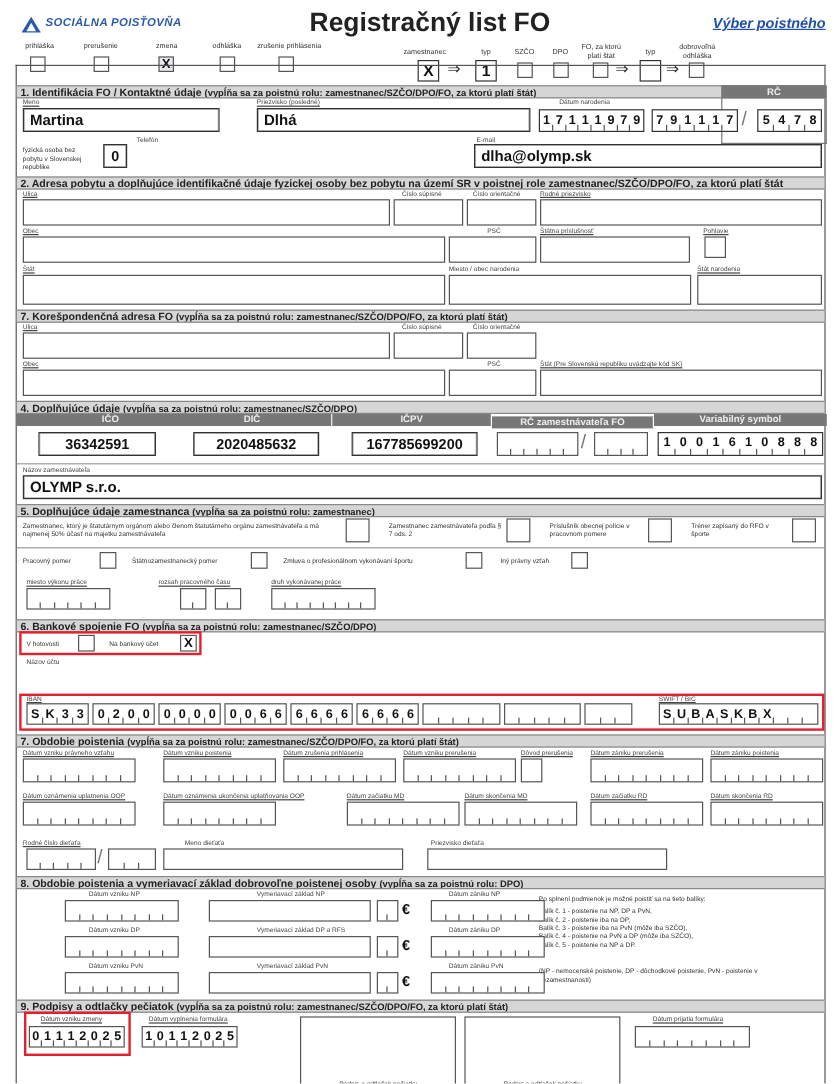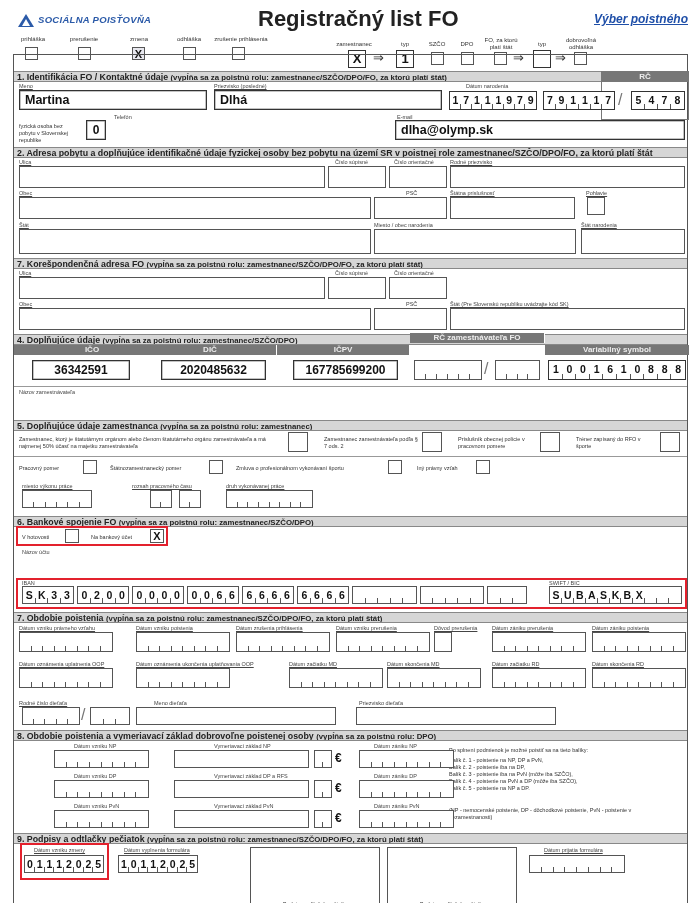--- a/index.html
+++ b/index.html
@@ -72,21 +72,21 @@
 <div class="abs toplbl" style="left:560px;top:37px;width:42px">dobrovoľná odhláška</div>
 <div class="abs cb" style="left:574px;top:52px"></div>
 
 <div class="abs form">
 
   <div class="sec" style="top:16px"><span>1. Identifikácia FO / Kontaktné údaje</span> <span class="sub">(vypĺňa sa za poistnú rolu: zamestnanec/SZČO/DPO/FO, za ktorú platí štát)</span></div>
   <div class="abs" style="left:587px;top:16px;width:88px;height:11px;background:#777;color:#eee;font-size:8px;font-weight:bold;text-align:center;line-height:11px">RČ</div>
   <div class="abs" style="left:587px;top:27px;width:88px;height:38px;border:1px solid #777;border-top:none"></div>
 
   <div class="lbl" style="left:5px;top:28px">Meno</div>
-  <div class="box thick val" style="left:5px;top:35px;width:188px;height:20px;line-height:18px">Martina</div>
+  <div class="box thick val" style="left:5px;top:35px;width:164px;height:20px;line-height:18px">Martina</div>
   <div class="lbl" style="left:200px;top:28px">Priezvisko (posledné)</div>
   <div class="box thick val" style="left:200px;top:35px;width:228px;height:20px;line-height:18px">Dlhá</div>
   <div class="lbl nu" style="left:452px;top:28px">Dátum narodenia</div>
   <div class="comb" id="dn" style="left:435px;top:36px;width:88px;height:19px;border:1.5px solid #333">
       <div class="cell">1</div>
       <div class="cell">7</div>
       <div class="cell">1</div>
       <div class="cell">1</div>
       <div class="cell">1</div>
       <div class="cell">9</div>
@@ -152,21 +152,21 @@
   <div class="box" style="left:5px;top:253px;width:352px;height:22px"></div>
   <div class="lbl nu" style="left:392px;top:246px">PSČ</div>
   <div class="box" style="left:360px;top:253px;width:73px;height:22px"></div>
   <div class="lbl" style="left:436px;top:246px">Štát (Pre Slovenskú republiku uvádzajte kód SK)</div>
   <div class="box" style="left:436px;top:253px;width:235px;height:22px"></div>
 
   <div class="sec" style="top:279px"><span>4. Doplňujúce údaje</span> <span class="sub">(vypĺňa sa za poistnú rolu: zamestnanec/SZČO/DPO)</span></div>
   <div class="hdrcell" style="left:0;top:290px;width:157px">IČO</div>
   <div class="hdrcell" style="left:130px;top:290px;width:133px">DIČ</div>
   <div class="hdrcell" style="left:263px;top:290px;width:133px">IČPV</div>
-  <div class="hdrcell" style="left:396px;top:278px;width:135px">RČ zamestnávateľa FO</div>
+  <div class="hdrcell" style="left:396px;top:292px;width:135px">RČ zamestnávateľa FO</div>
   <div class="hdrcell" style="left:531px;top:290px;width:144px;border-right:none">Variabilný symbol</div>
   <div class="box thick" style="left:18px;top:305px;width:98px;height:20px;font-size:12px;font-weight:bold;text-align:center;line-height:18px">36342591</div>
   <div class="box thick" style="left:147px;top:305px;width:105px;height:20px;font-size:12px;font-weight:bold;text-align:center;line-height:18px">2020485632</div>
   <div class="box thick" style="left:279px;top:305px;width:105px;height:20px;font-size:12px;font-weight:bold;text-align:center;line-height:18px">167785699200</div>
   <div class="comb" id="rcz1" style="left:400px;top:305px;width:68px;height:20px">
       <div class="cell"></div>
       <div class="cell"></div>
       <div class="cell"></div>
       <div class="cell"></div>
       <div class="cell"></div>
@@ -186,20 +186,21 @@
       <div class="cell">1</div>
       <div class="cell">6</div>
       <div class="cell">1</div>
       <div class="cell">0</div>
       <div class="cell">8</div>
       <div class="cell">8</div>
       <div class="cell">8</div>
     </div>
   <div class="sep" style="top:331px"></div>
   <div class="lbl nu" style="left:5px;top:334px">Názov zamestnávateľa</div>
+  <div class="box thick val" style="left:5px;top:341px;width:666px;height:20px;line-height:18px">OLYMP s.r.o.</div>
 
   <div class="sec" style="top:365px"><span>5. Doplňujúce údaje zamestnanca</span> <span class="sub">(vypĺňa sa za poistnú rolu: zamestnanec)</span></div>
   <div class="small abs" style="left:5px;top:381px;width:265px">Zamestnanec, ktorý je štatutárnym orgánom alebo členom štatutárneho orgánu zamestnávateľa a má najmenej 50% účasť na majetku zamestnávateľa</div>
   <div class="box" style="left:274px;top:377px;width:20px;height:20px"></div>
   <div class="small abs" style="left:310px;top:381px;width:95px">Zamestnanec zamestnávateľa podľa § 7 ods. 2</div>
   <div class="box" style="left:408px;top:377px;width:20px;height:20px"></div>
   <div class="small abs" style="left:444px;top:381px;width:80px">Príslušník obecnej polície v pracovnom pomere</div>
   <div class="box" style="left:526px;top:377px;width:20px;height:20px"></div>
   <div class="small abs" style="left:562px;top:381px;width:80px">Tréner zapísaný do RFO v športe</div>
   <div class="box" style="left:646px;top:377px;width:20px;height:20px"></div>

